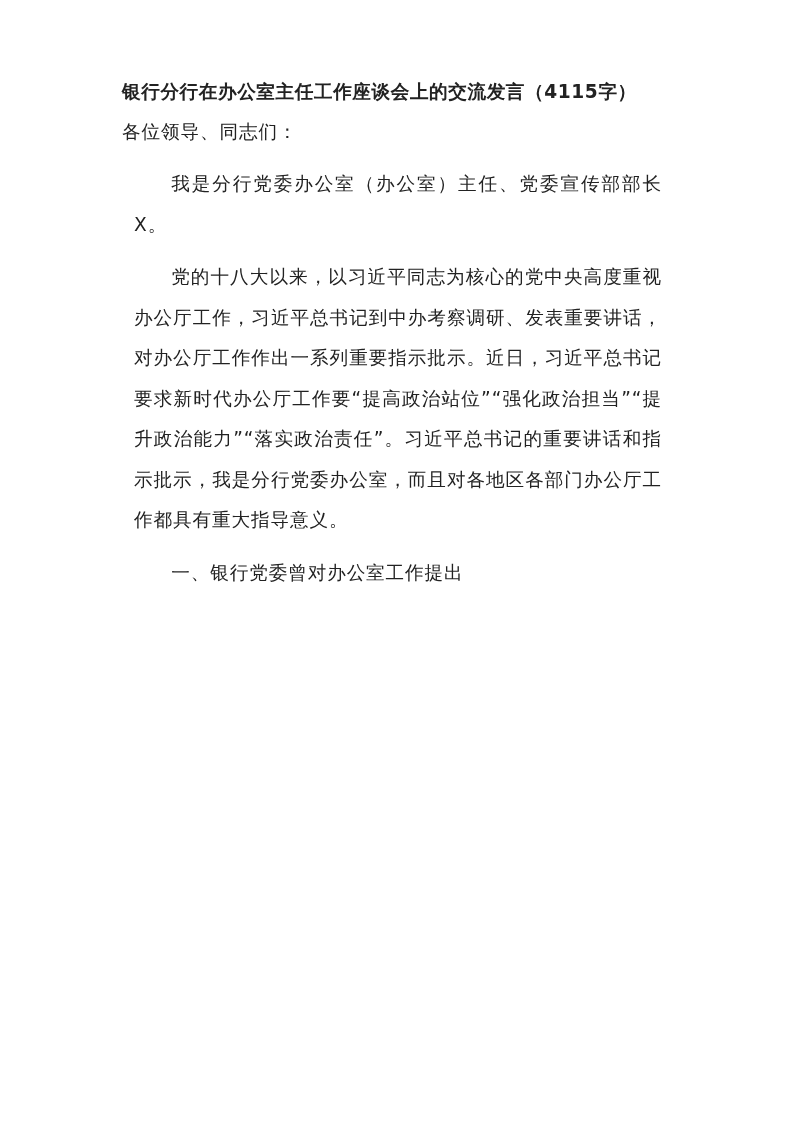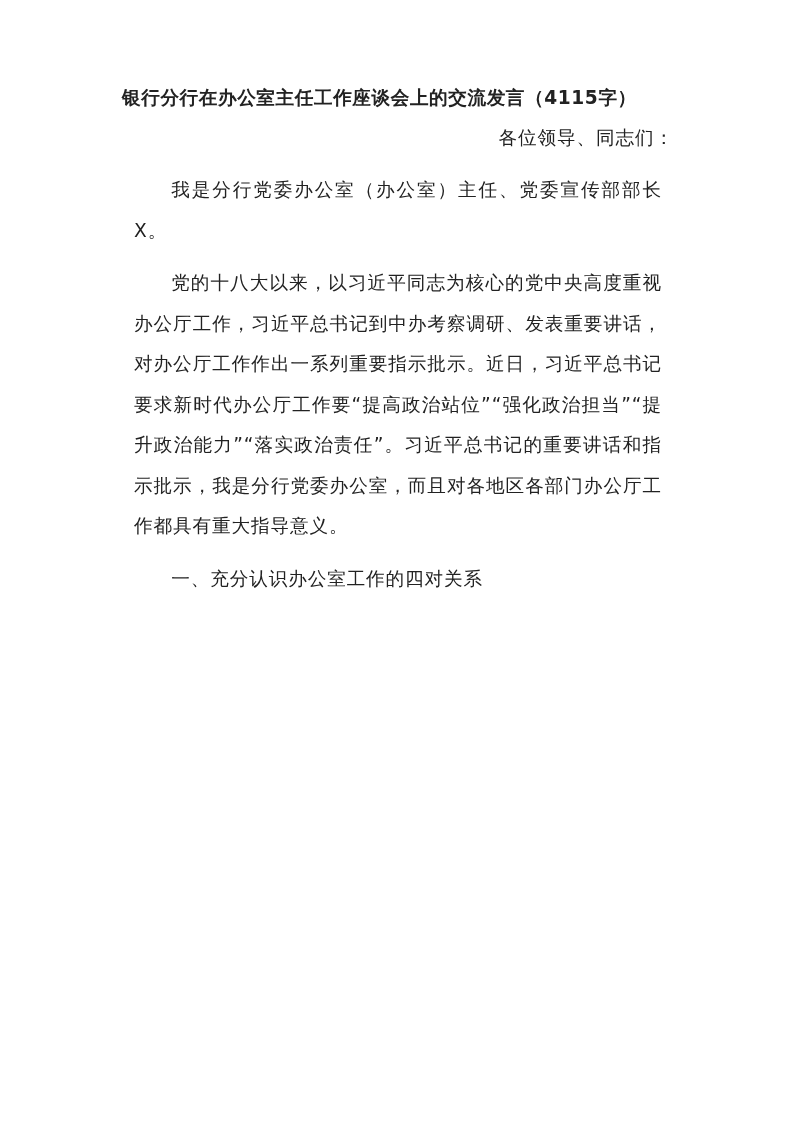--- a/index.html
+++ b/index.html
@@ -1,29 +1,29 @@
 <!DOCTYPE html>
 <html><head>
 <meta charset="utf-8">
 <style>
   html, body { margin: 0; padding: 0; background: #ffffff; }
   body { width: 793px; height: 1122px; position: relative; overflow: hidden; }
   .page {
-    position: absolute; left: 122px; top: 84px; width: 552px;
+    position: absolute; left: 122px; top: 78px; width: 552px;
     font-family: "DejaVu Sans", "Liberation Sans", sans-serif;
     font-size: 18.6px; color: #222222; letter-spacing: 0.9px;
   }
   .title { font-weight: bold; line-height: 28px; height: 28px; white-space: nowrap; letter-spacing: 0.6px; }
   .line { line-height: 40.5px; }
   .p { margin: 12px; text-align: justify; line-height: 40.5px; }
   .indent { text-indent: 2em; }
-  .salute { margin-top: 6px; line-height: 40px; text-align: right; }
+  .salute { margin-top: 6px; line-height: 40px; }
 </style>
 </head>
 <body>
 
 <div class="page">
   <div class="title">银行分行在办公室主任工作座谈会上的交流发言（4115字）</div>
   <div class="line salute">各位领导、同志们：</div>
   <p class="p indent">我是分行党委办公室（办公室）主任、党委宣传部部长X。</p>
   <p class="p indent">党的十八大以来，以习近平同志为核心的党中央高度重视办公厅工作，习近平总书记到中办考察调研、发表重要讲话，对办公厅工作作出一系列重要指示批示。近日，习近平总书记要求新时代办公厅工作要“提高政治站位”“强化政治担当”“提升政治能力”“落实政治责任”。习近平总书记的重要讲话和指示批示，我是分行党委办公室，而且对各地区各部门办公厅工作都具有重大指导意义。</p>
-  <p class="p indent">一、充分认识办公室工作的四对关系</p>
+  <p class="p indent">一、银行党委曾对办公室工作提出</p>
 </div>
 
 </body></html>

